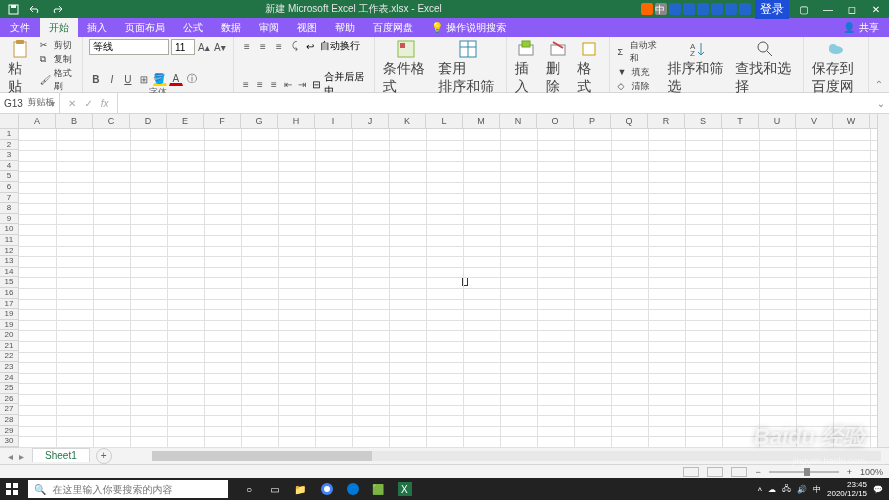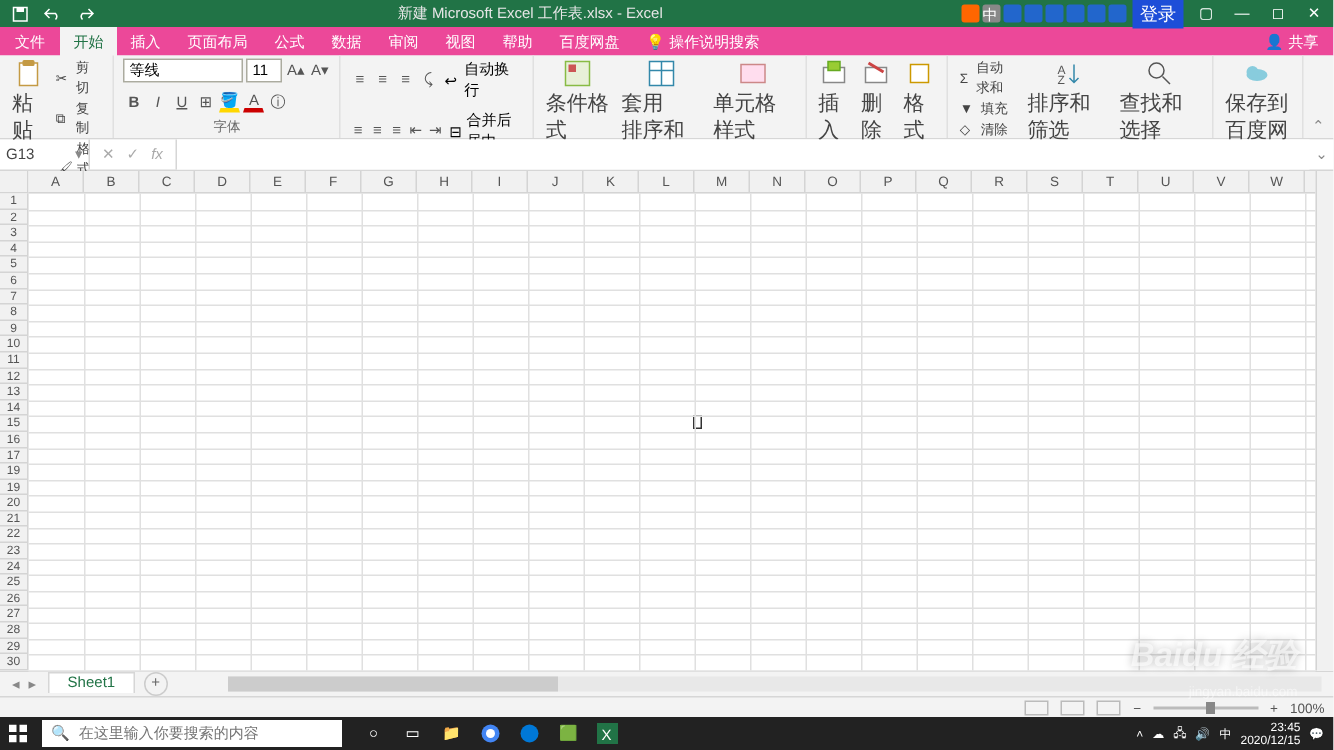--- a/index.html
+++ b/index.html
@@ -12,21 +12,21 @@
 .title-center { flex: 1; text-align: center; font-size: 10px; color: #e6e6e6; }
 .indicator-strip { display: flex; gap: 2px; padding: 0 4px; }
 .ind { width: 12px; height: 12px; background: #f60; border-radius: 2px; }
 .ind.blue { background: #26c; }
 .ind.gray { background: #888; }
 .title-right { display: flex; gap: 6px; align-items: center; padding-right: 4px; }
 .login-btn { background: #1d4ed8; color: #fff; padding: 1px 5px; font-size: 12px; }
 .win-btn { width: 18px; text-align: center; color: #fff; cursor: pointer; }
 
 
-.tabbar { height: 19px; background: #ec4899; display: flex; align-items: center; }
+.tabbar { height: 19px; background: #8b5cf6; display: flex; align-items: center; }
 .file-tab { color: #fff; padding: 3px 10px; font-size: 10px; cursor: pointer; }
 .tab { color: #fff; padding: 3px 9px; font-size: 10px; cursor: pointer; }
 .tab.active { background: #f3f3f3; color: #217346; }
 .share-btn { margin-left: auto; color: #fff; padding: 3px 10px; font-size: 10px; cursor: pointer; display: flex; gap: 3px; align-items: center; }
 
 
 .ribbon { height: 56px; background: #f3f3f3; border-bottom: 1px solid #d6d6d6; display: flex; }
 .group { border-right: 1px solid #e0e0e0; padding: 2px 6px 1px; display: flex; flex-direction: column; justify-content: space-between; }
 .group-body { display: flex; align-items: flex-start; gap: 4px; flex: 1; }
 .group-label { text-align: center; font-size: 9px; color: #666; }
@@ -34,21 +34,21 @@
 .big-btn .ico { width: 20px; height: 20px; }
 .big-btn .lbl { font-size: 14px; color: #444; }
 .small-row { display: flex; flex-direction: column; gap: 1px; font-size: 9px; color: #444; }
 .small-btn { display: flex; align-items: center; gap: 3px; padding: 0 2px; cursor: pointer; }
 .mini-ico { width: 11px; height: 11px; display: inline-block; }
 .btn-row { display: flex; gap: 2px; align-items: center; }
 .dd { border: 1px solid #abab9f; background: #fff; font-size: 10px; padding: 1px 3px; height: 16px; }
 .font-name { width: 80px; }
 .font-size { width: 24px; }
 .tool-ico { width: 14px; height: 14px; border: 1px solid transparent; display: flex; align-items: center; justify-content: center; cursor: pointer; font-size: 10px; color: #555; }
-.fontcol { display: flex; flex-direction: column; gap: 6px; }
+.fontcol { display: flex; flex-direction: column; gap: 17px; }
 .number-dd { width: 72px; }
 .collapse { margin-left: auto; padding: 2px 6px; cursor: pointer; color: #888; align-self: flex-end; }
 
 
 .fbar { height: 21px; background: #fff; border-bottom: 1px solid #d6d6d6; display: flex; align-items: stretch; }
 .name-box { width: 60px; border-right: 1px solid #d6d6d6; display: flex; align-items: center; padding: 0 4px; font-size: 10px; color: #444; }
 .name-box .dd-arrow { margin-left: auto; color: #888; }
 .fx-btns { display: flex; align-items: center; gap: 8px; padding: 0 8px; border-right: 1px solid #d6d6d6; color: #aaa; }
 .fx-input { flex: 1; border: none; padding: 0 4px; font-size: 10px; }
 .fbar-expand { width: 16px; text-align: center; color: #888; cursor: pointer; line-height: 21px; }
@@ -249,26 +249,20 @@
           <span class="lbl">条件格式</span>
         </div>
       <div class="big-btn">
           <svg class="ico" viewBox="0 0 20 20">
             <rect x="2" y="2" width="16" height="16" fill="#fff" stroke="#38a"></rect>
             <line x1="2" y1="8" x2="18" y2="8" stroke="#38a"></line>
             <line x1="10" y1="2" x2="10" y2="18" stroke="#38a"></line>
           </svg>
           <span class="lbl" style="white-space:pre-line">套用
 排序和筛选</span>
-        </div>
-      <div class="big-btn">
-          <svg class="ico" viewBox="0 0 20 20">
-            <rect x="2" y="4" width="16" height="12" fill="#fde" stroke="#c88"></rect>
-          </svg>
-          <span class="lbl">单元格样式</span>
         </div>
     </div>
     <div class="group-label">样式</div>
   </div>
 
   <div class="group">
     <div class="group-body">
       <div class="big-btn">
           <svg class="ico" viewBox="0 0 20 20">
             <rect x="3" y="6" width="14" height="10" fill="#fff" stroke="#888"></rect>

